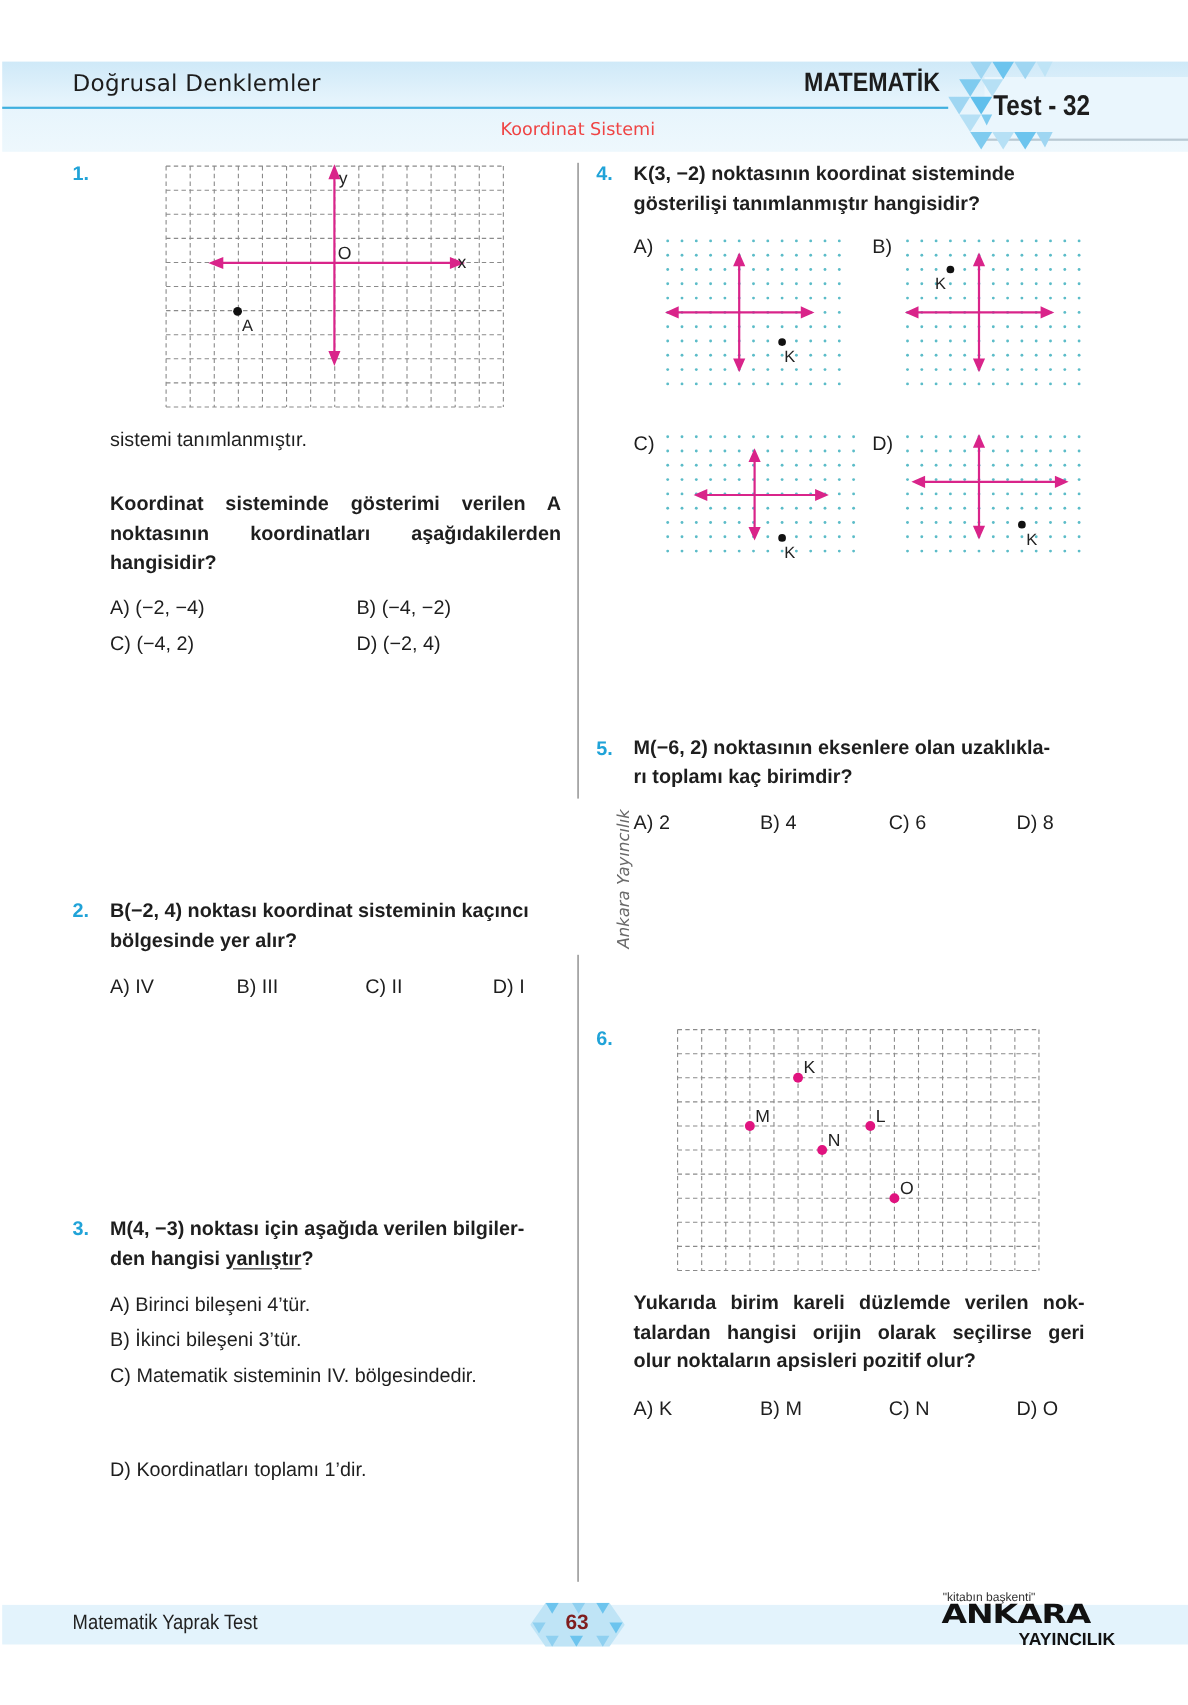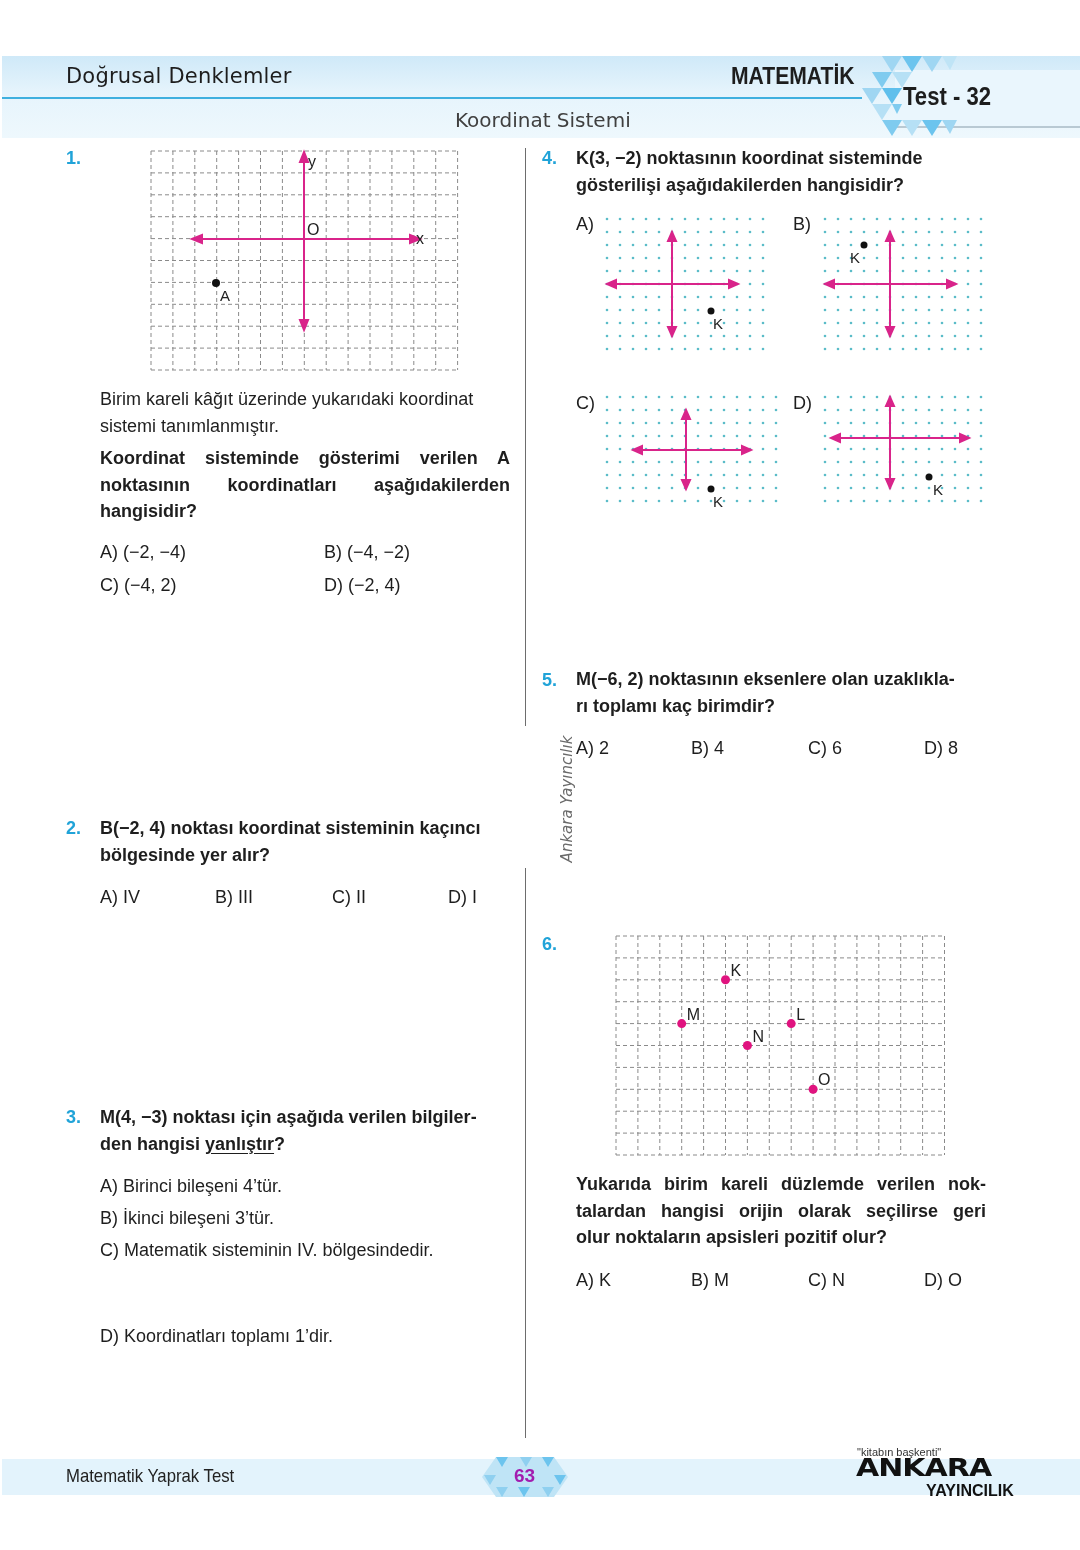--- a/index.html
+++ b/index.html
@@ -2,39 +2,39 @@
 <html><head>
 <meta charset="utf-8">
 <style>
   html,body{margin:0;padding:0;}
   body{width:1080px;height:1550px;position:relative;background:#fff;font-family:"Liberation Sans",sans-serif;color:#1e1e1e;overflow:hidden;}
   .abs{position:absolute;}
   
   .hdr-band{left:2px;top:56px;width:1078px;height:82px;background:linear-gradient(180deg,#cfe9f8 0%,#e6f4fc 45%,#eef8fd 100%);}
   .hdr-line{left:2px;top:97px;width:860px;height:2px;background:#3fb0df;}
   .hdr-title{left:66px;top:64px;font-size:21px;font-family:"DejaVu Sans",sans-serif;font-weight:normal;color:#1d1d1d;letter-spacing:0.2px;}
-  .hdr-sub{left:455px;top:108px;font-size:20px;font-family:"DejaVu Sans",sans-serif;color:#404040;}
+  .hdr-sub{left:455px;top:108px;font-size:16px;font-family:"DejaVu Sans",sans-serif;color:#ef4444;}
   .hdr-subject{left:731px;top:62px;font-size:24px;font-weight:bold;color:#1d1d1d;font-family:"Liberation Sans",sans-serif;transform:scaleX(0.88);transform-origin:left;}
   .hdr-right{left:895px;top:70px;width:185px;height:56px;background:#eaf6fd;border-bottom:2px solid #b9c9d3;}
   .hdr-test{left:903px;top:81px;font-size:26px;font-weight:bold;color:#1d1d1d;transform:scaleX(0.85);transform-origin:left;}
   .hdr-tri{left:862px;top:56px;width:100px;height:82px;}
   
   .divider{left:525px;width:1px;background:#6d6d6d;}
   
   .qnum{color:#20a3d8;font-weight:bold;font-size:18px;}
   .qtext{font-size:18px;line-height:26.5px;}
   .bold{font-weight:bold;}
   .opt{font-size:18px;}
   .just{text-align:justify;}
   .under{text-decoration:underline;text-underline-offset:3px;}
   .watermark{left:497px;top:790px;transform:rotate(-90deg);transform-origin:center;font-size:15px;font-style:italic;color:#6a6a6a;font-family:"DejaVu Sans",sans-serif;width:140px;text-align:center;}
   
   .ftr-band{left:2px;top:1459px;width:1078px;height:36px;background:#e3f3fc;}
   .ftr-text{left:66px;top:1465px;font-size:19px;color:#222;transform:scaleX(0.88);transform-origin:left;}
-  .ftr-page{left:514px;top:1465px;font-size:19px;font-weight:bold;color:#a21caf;}
+  .ftr-page{left:514px;top:1465px;font-size:19px;font-weight:bold;color:#7f1d1d;}
   .ftr-hex{left:482px;top:1457px;width:86px;height:40px;}
   .logo-slogan{left:857px;top:1446px;font-size:11px;color:#333;}
   .logo-main{left:856px;top:1456px;font-size:30px;font-weight:bold;color:#111;letter-spacing:-1px;font-family:"DejaVu Sans",sans-serif;line-height:30px;transform:scaleY(0.8);transform-origin:top;}
   .logo-sub{left:926px;top:1482px;font-size:16px;font-weight:bold;color:#111;}
   svg text{font-family:"Liberation Sans",sans-serif;}
 </style>
 </head>
 <body>
 
 <div class="abs hdr-band"></div>
@@ -103,21 +103,20 @@
     <polygon points="158,6 154,16 162,16"></polygon>
       <polygon points="158,184 154,174 162,174"></polygon>
   </g>
   <circle cx="70" cy="137" r="4" fill="#111"></circle>
   <text x="74" y="155" font-size="15" fill="#222">A</text>
   <text x="161" y="89" font-size="16" fill="#222">O</text>
   <text x="162" y="21" font-size="16" fill="#222">y</text>
   <text x="270" y="98" font-size="16" fill="#222">x</text>
 </svg>
 <div class="abs qtext" style="left:100px;top:386px;width:410px;">
-  <div>Birim kareli kâğıt üzerinde yukarıdaki koordinat</div>
   <div>sistemi tanımlanmıştır.</div>
 </div>
 <div class="abs qtext bold just" style="left:100px;top:445px;width:410px;text-align-last:left;">Koordinat sisteminde gösterimi verilen A noktasının koordinatları aşağıdakilerden hangisidir?</div>
 <div class="abs opt" style="left:100px;top:542px;">A) (−2, −4)</div>
 <div class="abs opt" style="left:324px;top:542px;">B) (−4, −2)</div>
 <div class="abs opt" style="left:100px;top:575px;">C) (−4, 2)</div>
 <div class="abs opt" style="left:324px;top:575px;">D) (−2, 4)</div>
 
 <div class="abs qnum" style="left:66px;top:818px;">2.</div>
 <div class="abs qtext bold" style="left:100px;top:815px;width:415px;">
@@ -135,21 +134,21 @@
   <div><span>den hangisi </span><span class="under">yanlıştır</span><span>?</span></div>
 </div>
 <div class="abs opt" style="left:100px;top:1176px;">A) Birinci bileşeni 4’tür.</div>
 <div class="abs opt" style="left:100px;top:1208px;">B) İkinci bileşeni 3’tür.</div>
 <div class="abs opt" style="left:100px;top:1240px;">C) Matematik sisteminin IV. bölgesindedir.</div>
 <div class="abs opt" style="left:100px;top:1326px;">D) Koordinatları toplamı 1’dir.</div>
 
 <div class="abs qnum" style="left:542px;top:148px;">4.</div>
 <div class="abs qtext bold" style="left:576px;top:145px;width:420px;">
   <div>K(3, −2) noktasının koordinat sisteminde</div>
-  <div>gösterilişi aşağıdakilerden hangisidir?</div>
+  <div>gösterilişi tanımlanmıştır hangisidir?</div>
 </div>
 
 <div class="abs opt" style="left:576px;top:214px;">A)</div>
 <svg class="abs q4fig" style="left:600px;top:210px;" width="172" height="148">
     <circle cx="7" cy="9" r="1.3" fill="#5bbcc8"></circle>
     <circle cx="7" cy="22" r="1.3" fill="#5bbcc8"></circle>
     <circle cx="7" cy="35" r="1.3" fill="#5bbcc8"></circle>
     <circle cx="7" cy="48" r="1.3" fill="#5bbcc8"></circle>
     <circle cx="7" cy="61" r="1.3" fill="#5bbcc8"></circle>
     <circle cx="7" cy="74" r="1.3" fill="#5bbcc8"></circle>

